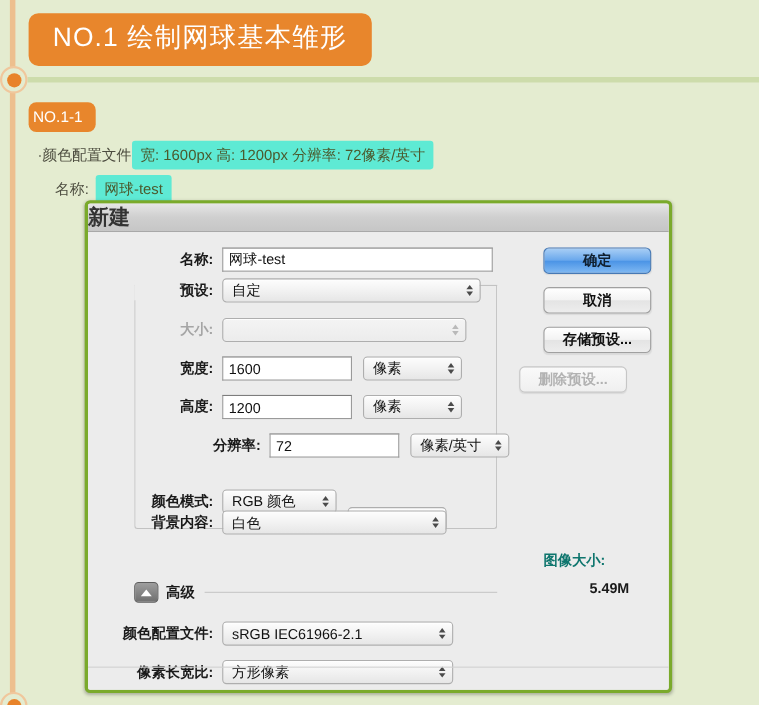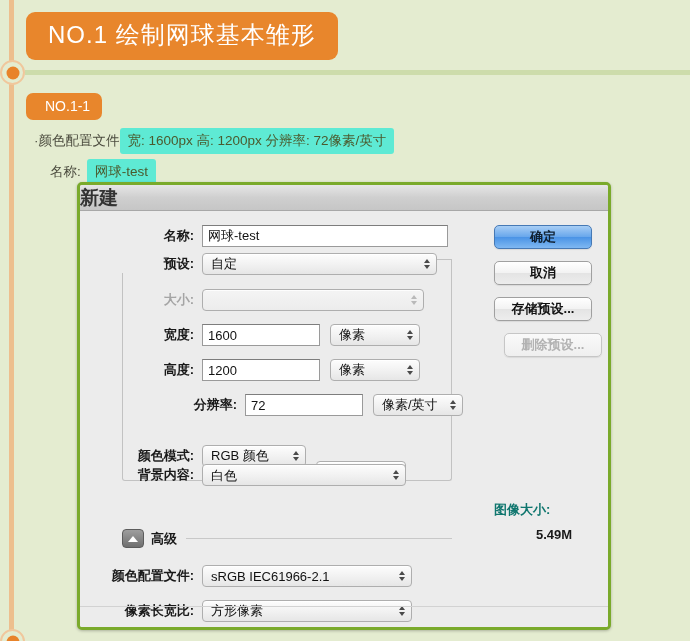--- a/index.html
+++ b/index.html
@@ -48,21 +48,21 @@
     border-radius:9px;
     padding:11px 22px 13px 22px;
     font-size:24px;letter-spacing:1px;
     line-height:1;z-index:4;
     white-space:nowrap;
   }
   #step-badge{
     position:absolute;left:26px;top:93px;
     background:#e8862c;color:#ffffff;
     border-radius:7px;
-    padding:6px 12px 7px 19px;
+    padding:6px 12px 7px 4px;
     font-size:14px;line-height:1;z-index:4;
     white-space:nowrap;
   }
   
   #instructions{
     position:absolute;left:34px;top:128px;width:620px;z-index:4;
     font-size:13.5px;color:#4c4c3f;
   }
   .instr-line{display:flex;align-items:center;flex-wrap:nowrap;}
   .instr-line + .instr-line{margin-top:5px;}
@@ -362,20 +362,20 @@
         <span class="arrows">
             <i class="up"></i>
             <i class="dn"></i>
           </span>
       </div>
     </div>
 
     <div class="btn primary" style="left:414px;top:14px;">确定</div>
     <div class="btn" style="left:414px;top:50px;">取消</div>
     <div class="btn" style="left:414px;top:86px;">存储预设...</div>
-    <div class="btn disabled" style="left:424px;top:122px;">删除预设...</div>
+    <div class="btn disabled" style="left:392px;top:122px;">删除预设...</div>
 
     <div id="imgsize-label">图像大小:</div>
     <div id="imgsize-value">5.49M</div>
 
     <div id="dialog-footer-sep"></div>
   </div>
 </div>
 
 </body></html>

